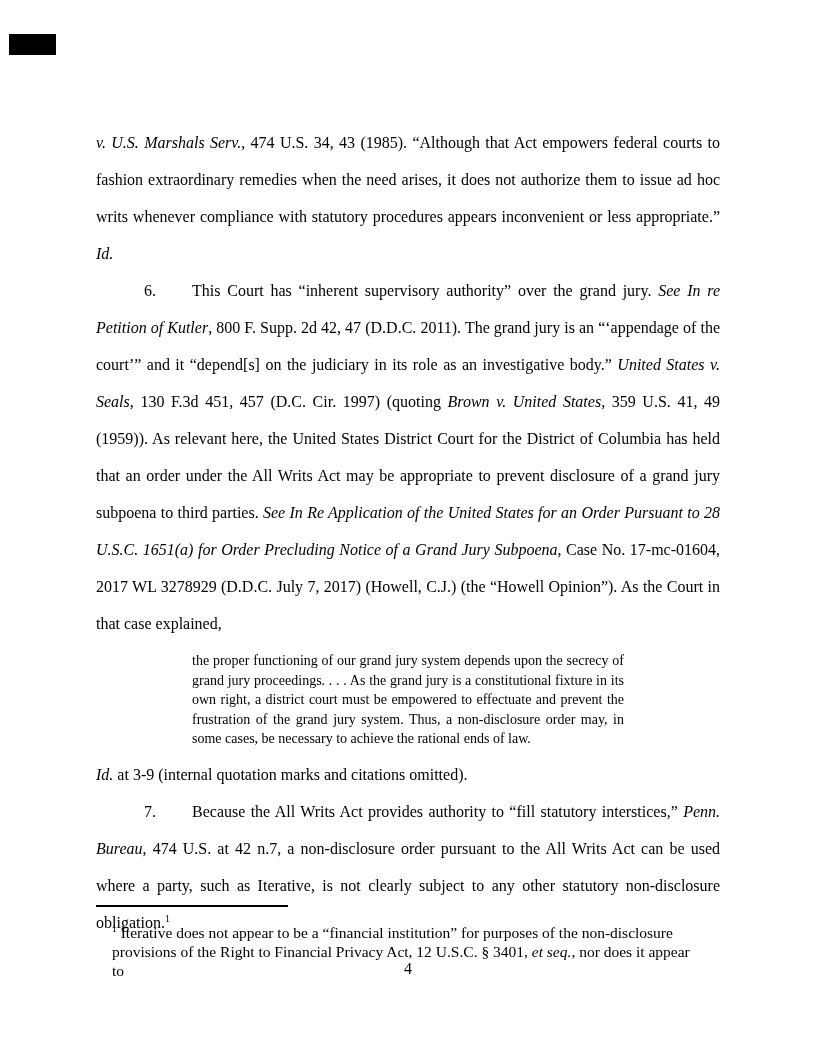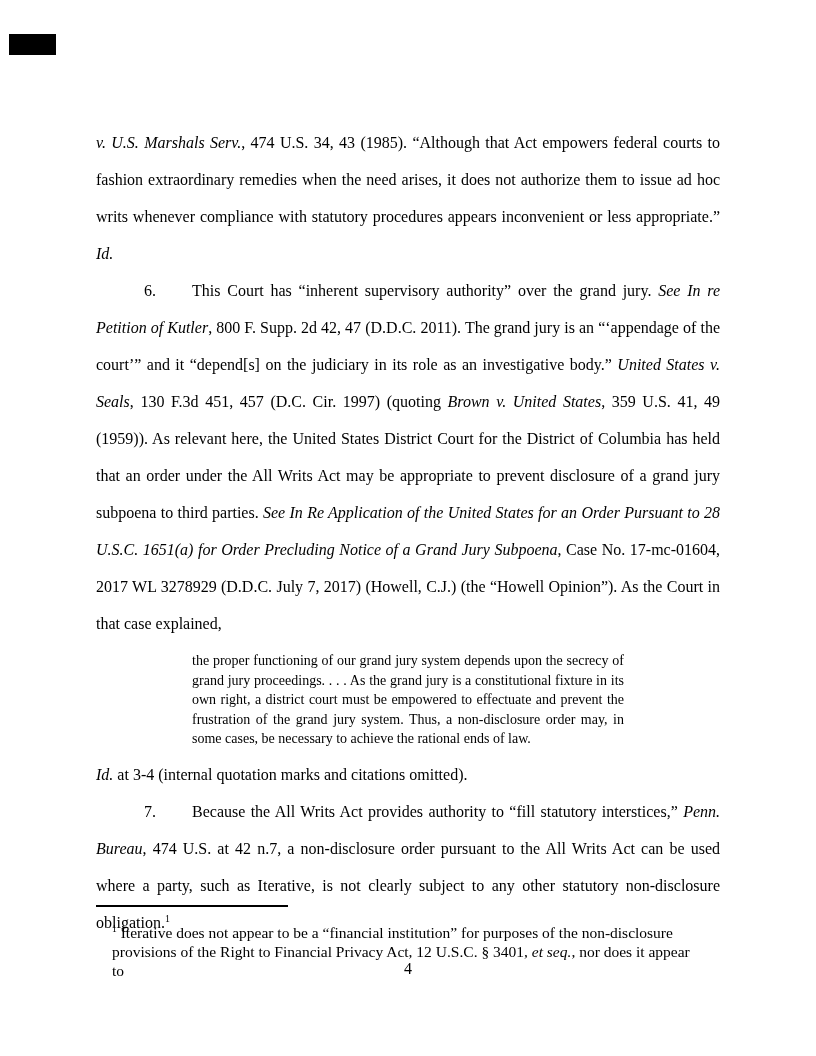--- a/index.html
+++ b/index.html
@@ -93,21 +93,21 @@
   <div class="redaction"></div>
 
   <div class="content">
 
     <p class="body"><span style="font-style: italic;">v. U.S. Marshals Serv.</span><span>, 474 U.S. 34, 43 (1985).  “Although that Act empowers federal courts to fashion extraordinary remedies when the need arises, it does not authorize them to issue ad hoc writs whenever compliance with statutory procedures appears inconvenient or less appropriate.”  </span><span style="font-style: italic;">Id.</span></p>
 
     <p class="body numbered"><span class="para-number">6.</span><span><span>This Court has “inherent supervisory authority” over the grand jury.  </span><span style="font-style: italic;">See In re Petition of Kutler</span><span>, 800 F. Supp. 2d 42, 47 (D.D.C. 2011).  The grand jury is an “‘appendage of the court’” and it “depend[s] on the judiciary in its role as an investigative body.”  </span><span style="font-style: italic;">United States v. Seals</span><span>, 130 F.3d 451, 457 (D.C. Cir. 1997) (quoting </span><span style="font-style: italic;">Brown v. United States</span><span>, 359 U.S. 41, 49 (1959)).  As relevant here, the United States District Court for the District of Columbia has held that an order under the All Writs Act may be appropriate to prevent disclosure of a grand jury subpoena to third parties.  </span><span style="font-style: italic;">See In Re Application of the United States for an Order Pursuant to 28 U.S.C. 1651(a) for Order Precluding Notice of a Grand Jury Subpoena</span><span>, Case No. 17-mc-01604, 2017 WL 3278929 (D.D.C. July 7, 2017) (Howell, C.J.) (the “Howell Opinion”).  As the Court in that case explained,</span></span></p>
 
     <blockquote class="quote"><span>the proper functioning of our grand jury system depends upon the secrecy of grand jury proceedings.  . . . As the grand jury is a constitutional fixture in its own right, a district court must be empowered to effectuate and prevent the frustration of the grand jury system.  Thus, a non-disclosure order may, in some cases, be necessary to achieve the rational ends of law.</span></blockquote>
 
-    <p class="body"><span style="font-style: italic;">Id.</span><span> at 3-4 (internal quotation marks and citations omitted).</span></p>
+    <p class="body"><span style="font-style: italic;">Id.</span><span> at 3-9 (internal quotation marks and citations omitted).</span></p>
 
     <p class="body numbered"><span class="para-number">7.</span><span><span>Because the All Writs Act provides authority to “fill statutory interstices,” </span><span style="font-style: italic;">Penn. Bureau</span><span>, 474 U.S. at 42 n.7, a non-disclosure order pursuant to the All Writs Act can be used where a party, such as Iterative, is not clearly subject to any other statutory non-disclosure obligation.</span><sup>1</sup></span></p>
 
   </div>
 
   <div class="footnote-block">
     <div class="footnote-sep"></div>
     <p class="footnote-text"><sup>1</sup><span> Iterative does not appear to be a “financial institution” for purposes of the non-disclosure provisions of the Right to Financial Privacy Act, 12 U.S.C. § 3401, </span><span style="font-style: italic;">et seq.</span><span>, nor does it appear to</span></p>
   </div>
 

